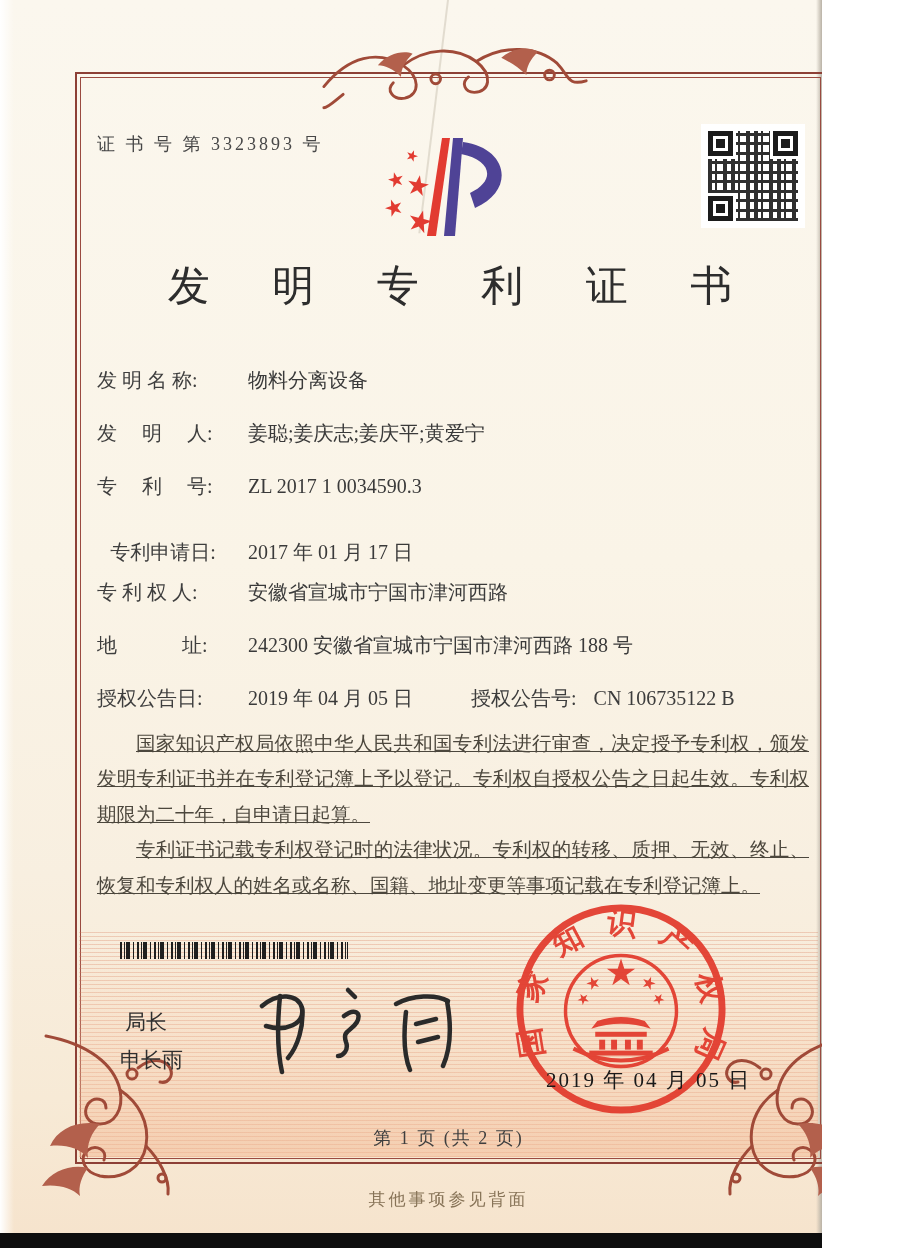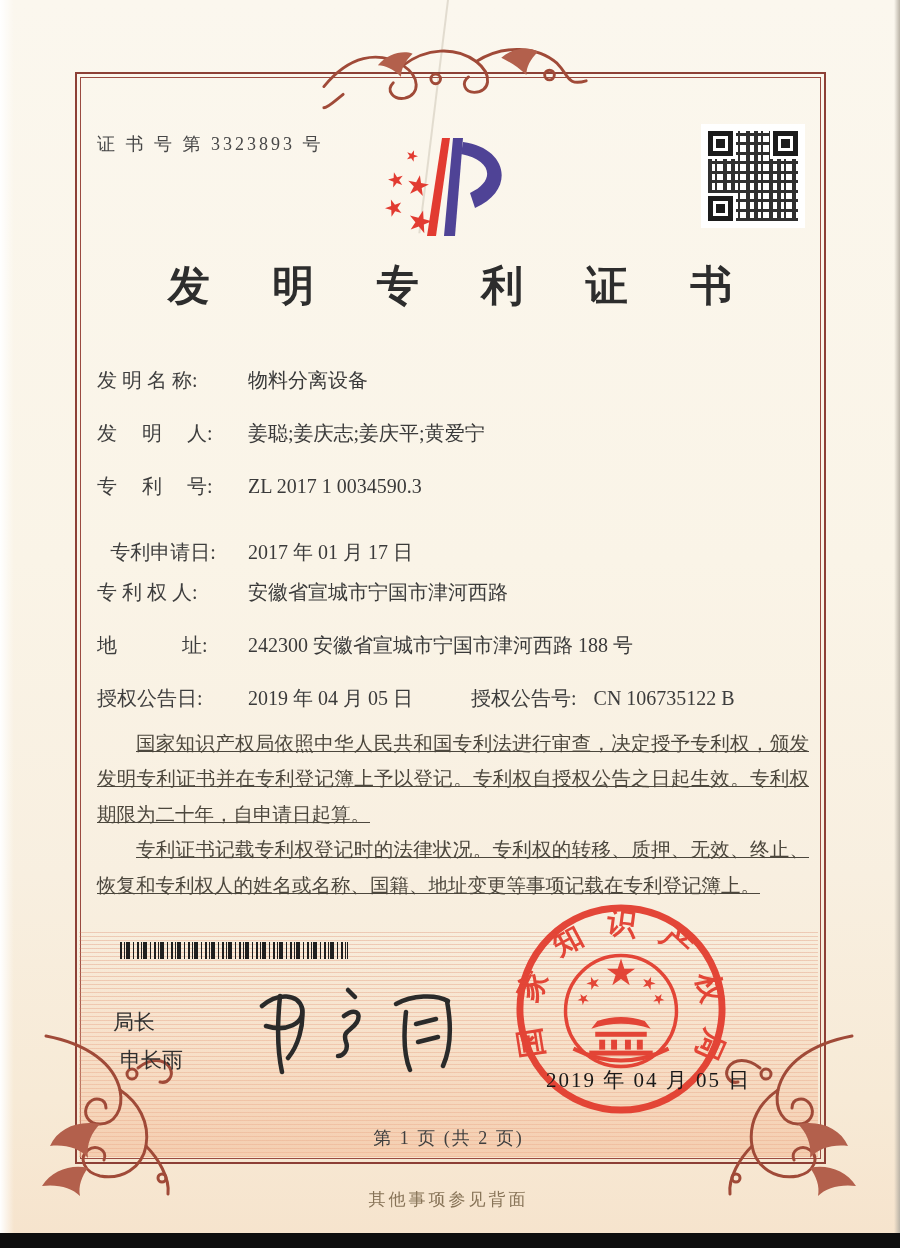--- a/index.html
+++ b/index.html
@@ -1,17 +1,17 @@
 <!DOCTYPE html>
 <html><head>
 <meta charset="utf-8">
 <style>
   html,body{margin:0;padding:0;}
   .page{
-    position:relative; width:900px; height:1248px; overflow:hidden;
+    position:relative; width:822px; height:1248px; overflow:hidden;
     background:linear-gradient(180deg,#fbf7ee 0%,#faf4e7 45%,#f8efe0 70%,#f7ead6 88%,#f6e3cc 100%);
     font-family:"Liberation Serif","DejaVu Serif",serif; color:#3c3c3c;
   }
   
   .scan-bottom{position:absolute;left:0;right:0;bottom:0;height:15px;background:#0e0e0e;}
   .scan-right{position:absolute;top:0;bottom:0;right:0;width:6px;background:linear-gradient(90deg,rgba(0,0,0,0),#b9b2a6);}
   .scan-left{position:absolute;top:0;bottom:0;left:0;width:14px;background:linear-gradient(90deg,#ffffff,rgba(255,255,255,0));}
   .crease{position:absolute;left:447px;top:0;width:2px;height:235px;background:#c9c2b2;opacity:.5;transform:rotate(7deg);transform-origin:top;}
   
   .frame{position:absolute;left:75px;top:72px;width:747px;height:1088px;border:2px solid #8d4036;}
@@ -32,38 +32,38 @@
   .logo{position:absolute;left:382px;top:128px;width:146px;height:118px;}
   .qr{position:absolute;left:701px;top:124px;width:104px;height:104px;background:#fff;}
   .qr-noise{position:absolute;inset:7px;opacity:.92;
     background:
       repeating-linear-gradient(90deg,#1e1e1e 0 4px,transparent 4px 7px,#1e1e1e 7px 9px,transparent 9px 15px,#1e1e1e 15px 19px,transparent 19px 23px),
       repeating-linear-gradient(0deg,#1e1e1e 0 3px,transparent 3px 9px,#1e1e1e 9px 12px,transparent 12px 19px);
   }
   .finder{position:absolute;width:25px;height:25px;border:5px solid #1b1b1b;box-sizing:border-box;background:#fff;box-shadow:0 0 0 3px #fff;}
   .finder::after{content:"";position:absolute;inset:3px;background:#1b1b1b;}
   .finder.tl{left:7px;top:7px;} .finder.tr{right:7px;top:7px;} .finder.bl{left:7px;bottom:7px;}
-  .title{position:absolute;left:0;width:900px;top:258px;text-align:center;font-size:42px;font-weight:700;
+  .title{position:absolute;left:0;width:900px;top:258px;text-align:center;font-size:42px;font-weight:400;
     letter-spacing:26px;text-indent:26px;color:#2d2d2d;}
   
   .row{position:absolute;left:97px;font-size:20px;color:#3e3e3e;white-space:nowrap;}
   .row .lab{color:#3e3e3e;display:inline-block;min-width:132px;}
   .row .val{margin-left:14px;color:#3a3a3a;}
   .r1{top:367px;} .r2{top:420px;} .r3{top:473px;} .r4{top:539px;text-align:center;}
   .r5{top:579px;} .r6{top:632px;} .r7{top:685px;}
   .grant-no{position:absolute;left:455px;top:685px;font-size:20px;white-space:nowrap;margin-left:16px;}
   .grant-no .val{margin-left:12px;}
   
   .body-text{position:absolute;left:97px;top:726px;width:712px;font-size:19.5px;line-height:1.82;
     color:#4c473d;text-align:justify;text-decoration:underline;}
   .body-text p{margin:0;text-indent:2em;}
   
   .barcode{position:absolute;left:120px;top:942px;width:228px;height:17px;
     background:repeating-linear-gradient(90deg,#1f1f1f 0 2px,transparent 2px 4px,#1f1f1f 4px 5px,transparent 5px 6px,#1f1f1f 6px 10px,transparent 10px 13px,#1f1f1f 13px 14px,transparent 14px 17px);}
-  .director-title{position:absolute;left:113px;top:1008px;font-size:21px;color:#2f2f2f;font-family:Liberation Serif, serif;}
+  .director-title{position:absolute;left:125px;top:1008px;font-size:21px;color:#2f2f2f;font-family:Liberation Serif, serif;}
   .director-name{position:absolute;left:120px;top:1046px;font-size:21px;color:#2f2f2f;font-family:"Liberation Sans","DejaVu Sans",sans-serif;}
   .signature{position:absolute;left:248px;top:968px;width:230px;height:120px;}
   .seal{position:absolute;left:512px;top:900px;width:218px;height:218px;opacity:.93;}
   .seal-date{position:absolute;left:546px;top:1066px;font-size:21px;color:#191919;letter-spacing:2px;white-space:nowrap;}
   .page-num{position:absolute;left:75px;width:747px;top:1126px;text-align:center;font-size:18px;color:#3f3f3f;letter-spacing:2px;}
   .back-note{position:absolute;left:75px;width:747px;top:1188px;text-align:center;font-size:17px;color:#877357;letter-spacing:3px;}
 </style>
 </head>
 <body>
 

